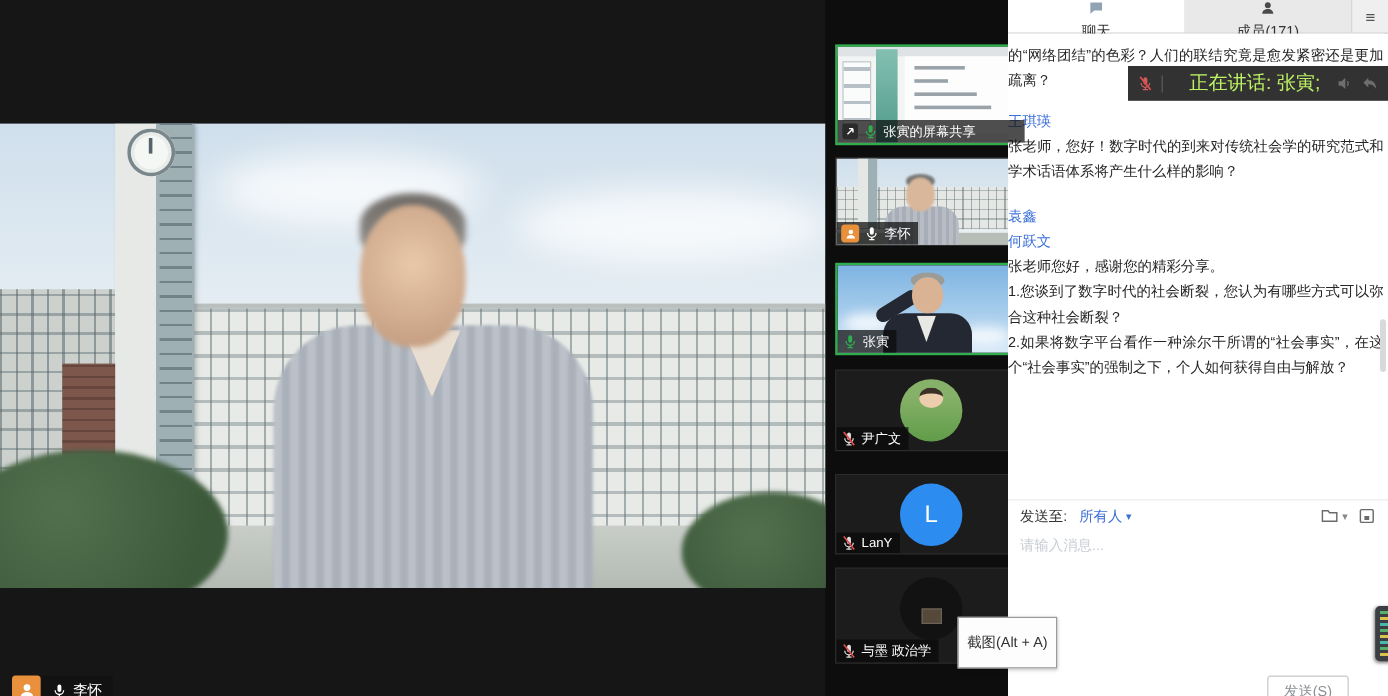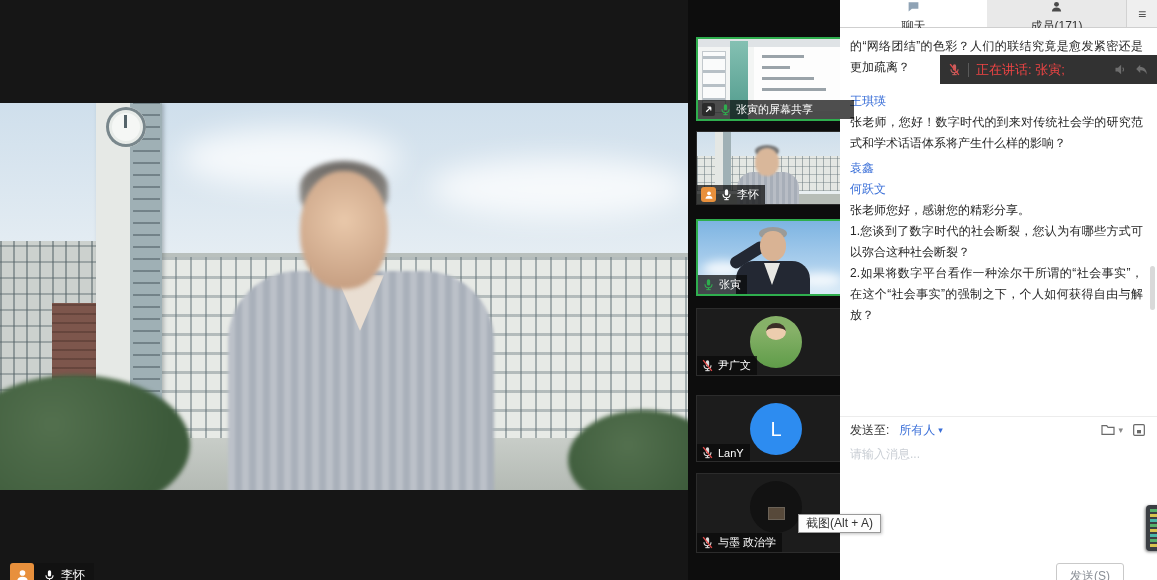--- a/index.html
+++ b/index.html
@@ -93,45 +93,45 @@
 
   
   .chat { position:absolute; left:840px; top:0; width:317px; height:580px; background:#fff; }
   .tabbar { position:absolute; left:0; top:0; right:0; height:28px; background:#e3e3e3; border-bottom:1px solid #cfcfcf; display:flex; }
   .tab { display:flex; align-items:center; gap:5px; font-size:12px; color:#333; padding:0 8px; cursor:pointer;flex-direction:column; }
   .tab.active { background:#fff; flex:0 0 147px; }
   .tab.idle { flex:1; background:#e9e9e9; border-right:1px solid #d2d2d2; }
   .tab-acts { margin-left:auto; display:flex; gap:8px; color:#666; font-size:12px; }
   .tab-acts span { cursor:pointer; }
   .menu-btn { flex:0 0 30px; display:flex; align-items:center; justify-content:center; color:#555; font-size:14px; background:#efefef; cursor:pointer; }
-  .chat-body { position:absolute; left:0; top:28px; right:4px; height:388px; background:#fff; padding:8px 10px;
+  .chat-body { position:absolute; left:0; top:28px; right:4px; height:388px; background:#fff; padding:8px 0;
     font-size:12px; line-height:21px; color:#262626; overflow:hidden; }
   .msg { text-align:justify; white-space:pre-line; }
   .sender { color:#3a6fd8; margin-top:13px; }
   .time { text-align:center; color:#b5b5b5; font-size:11px; margin:1px 0; }
   .toast { position:absolute; left:100px; top:55px; right:0; height:29px; background:rgba(42,42,42,.96);
     display:flex; align-items:center; gap:7px; padding:0 8px; z-index:6; }
   .toast .div { width:1px; height:14px; background:#5a5a5a; }
-  .toast .txt { color:#ef4444; font-size:13px; white-space:nowrap; }
+  .toast .txt { color:#bef264; font-size:16px; white-space:nowrap;margin-left:15px; }
   .toast .r-ics { margin-left:auto; display:flex; gap:6px; color:#6e6e6e; }
   .scroll-thumb { position:absolute; right:2px; top:266px; width:5px; height:44px; background:#d9d9d9; border-radius:3px; cursor:pointer; }
   .send-row { position:absolute; left:0; right:0; top:416px; height:27px; border-top:1px solid #ececec;
     display:flex; align-items:center; padding:0 10px; font-size:12px; background:#fff; }
   .send-row .lbl { color:#333; margin-right:10px; }
   .send-row .rcpt { color:#3a6fd8; cursor:pointer; display:flex; align-items:center; gap:3px; }
   .send-row .rics { margin-left:auto; display:flex; align-items:center; gap:8px; color:#6a6a6a; }
   .chev { font-size:9px; color:#888; }
   .msg-input { position:absolute; left:10px; right:10px; top:447px; border:none; outline:none; font-size:12px; color:#333; background:#fff; width:295px; }
   .msg-input::placeholder { color:#c9ced4; }
   .send-btn { position:absolute; right:33px; bottom:-9px; height:26px; padding:0 13px; background:#fff;
     border:1px solid #c9c9c9; border-radius:3px; color:#8a8f96; font-size:12px; cursor:pointer; }
 
   
   .tooltip { position:absolute; left:798px; top:514px; background:#fdfdfd; border:1px solid #9a9a9a;
-    padding:0 7px; font-size:12px; color:#333; box-shadow:1px 1px 3px rgba(0,0,0,.25); z-index:9; white-space:nowrap; }
+    padding:12px 7px; font-size:12px; color:#333; box-shadow:1px 1px 3px rgba(0,0,0,.25); z-index:9; white-space:nowrap; }
   .edge-widget { position:absolute; right:-5px; top:505px; width:16px; height:46px; background:#3b3e43;
     border-radius:4px; box-shadow:-1px 1px 3px rgba(0,0,0,.5); z-index:9; }
   .edge-widget .bars { position:absolute; inset:4px 4px 4px 4px;
     background:repeating-linear-gradient(0deg,#d8c44e 0 3px,#3b3e43 3px 5px,#57b06a 5px 8px,#3b3e43 8px 10px,#49b8a8 10px 13px,#3b3e43 13px 15px); }
   svg.hidden-defs { position:absolute; width:0; height:0; }
 </style>
 </head>
 <body>
 
 <svg class="hidden-defs" xmlns="http://www.w3.org/2000/svg">
@@ -334,21 +334,21 @@
           </svg>
         <span>成员(171)</span>
       </div>
       <div class="menu-btn">≡</div>
     </div>
 
     <div class="chat-body">
       <div class="msg">的“网络团结”的色彩？人们的联结究竟是愈发紧密还是更加疏离？</div>
       <div class="sender">王琪瑛</div>
       <div class="msg">张老师，您好！数字时代的到来对传统社会学的研究范式和学术话语体系将产生什么样的影响？</div>
-      <div class="sender" style="margin-top:4px">袁鑫</div>
+      <div class="sender" style="margin-top:16px">袁鑫</div>
       <div class="sender" style="margin-top:0">何跃文</div>
       <div class="msg">张老师您好，感谢您的精彩分享。
 1.您谈到了数字时代的社会断裂，您认为有哪些方式可以弥合这种社会断裂？
 2.如果将数字平台看作一种涂尔干所谓的“社会事实”，在这个“社会事实”的强制之下，个人如何获得自由与解放？</div>
     </div>
 
     <div class="toast">
       <svg class="i" width="13" height="13" style="color:#c9605f">
           <use href="#ic-mic-off"></use>
         </svg>

